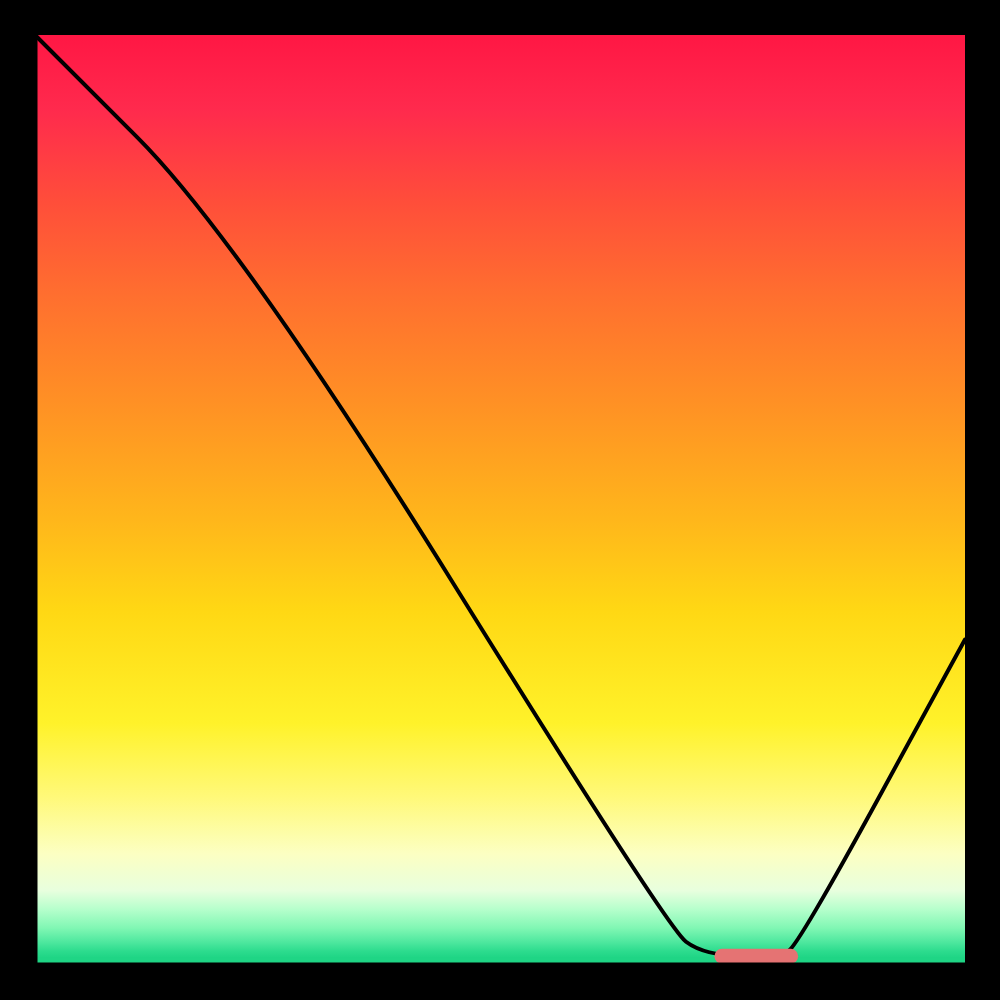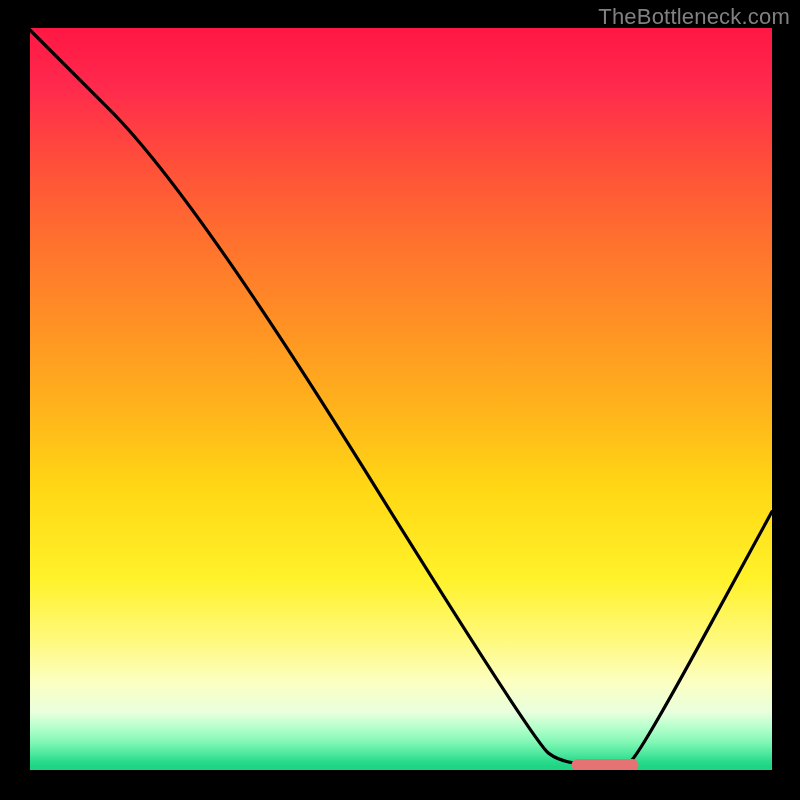--- a/index.html
+++ b/index.html
@@ -99,21 +99,20 @@
     font-size: 22px;
     font-weight: 500;
     letter-spacing: 0.2px;
   }
 </style>
 </head>
 <body>
 
 <div class="container">
 
-  <div class="watermark">TheBottleneck.com</div>
 
   <div class="plot-area">
     <div class="gradient-bg"></div>
 
     <svg class="curve-svg" viewBox="0 0 744 744" preserveAspectRatio="none">
       <path fill="none" stroke="#000" stroke-width="3.2" stroke-linejoin="round" stroke-linecap="round" d="M 0 0 Q 0 0 81.84 81.83999999999997 Q 163.68 163.67999999999995 334.8 438.96 Q 505.92 714.24 520.8 725.4 Q 535.68 736.56 565.44 736.56 Q 595.2 736.56 602.64 732.8399999999999 Q 610.0799999999999 729.12 677.04 606.36 T 744 483.6"></path>
     </svg>
 
     <div class="marker" style="left: 576.6px; top: 736.56px; width: 66.96px; background: rgb(229, 115, 115);"></div>
   </div>

